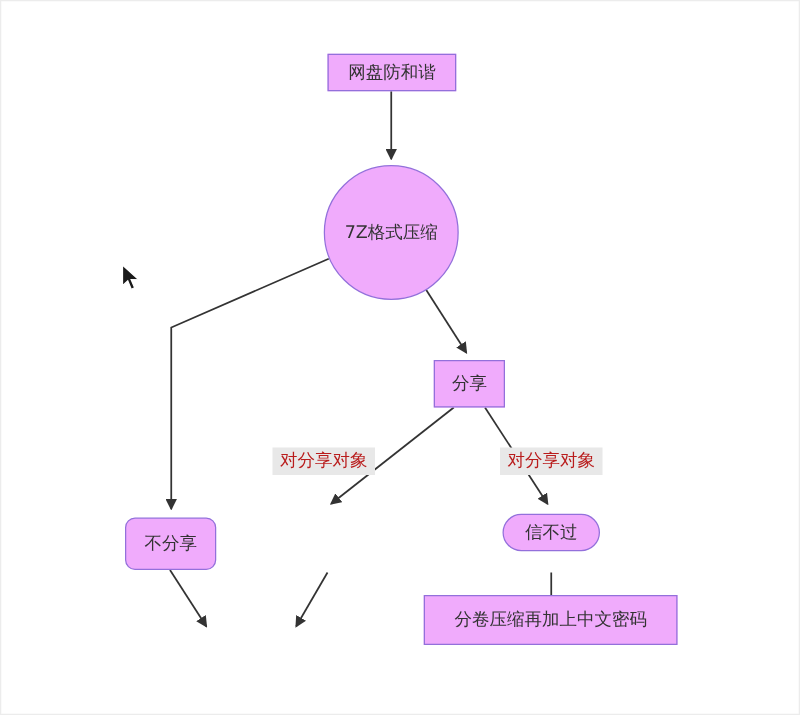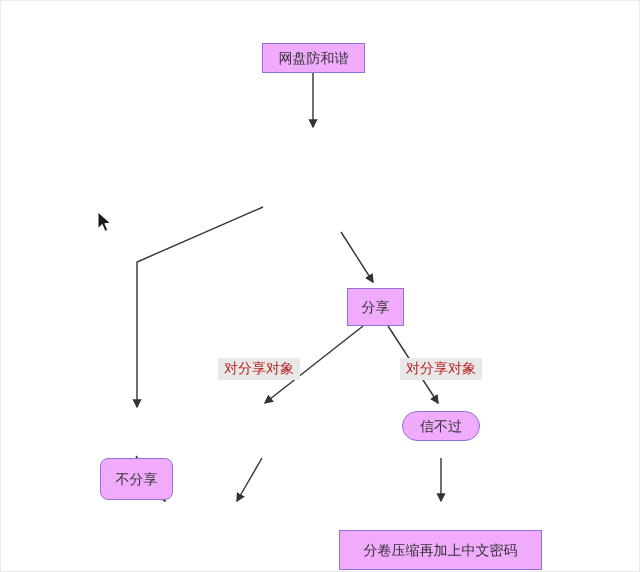--- a/index.html
+++ b/index.html
@@ -18,21 +18,21 @@
     background:#f0abfc;
     border:1px solid #9370DB;
     color:#333333;
     font-size:14px;
     display:flex;align-items:center;justify-content:center;
     text-align:center;
     white-space:nowrap;
     line-height:1.2;
   }
   .rect{border-radius:0;}
-  .rounded{border-radius:8px;margin-top:44px;}
+  .rounded{border-radius:8px;}
   .stadium{border-radius:24px;}
   .circle{border-radius:50%;}
   .edge-label{
     position:absolute;
     background:#e8e8e8;
     color:#b91c1c;
     font-size:14px;
     padding:2px 6px;
     white-space:nowrap;
   }
@@ -59,28 +59,29 @@
       <path d="M262,458 L237,501" marker-end="url(#arrow)"></path>
       <path d="M441,458 L441,501" marker-end="url(#arrow)"></path>
     </g>
   </svg>
 
   <div class="edge-label" style="left:218px;top:358px;">对分享对象</div>
   <div class="edge-label" style="left:400px;top:358px;">对分享对象</div>
 
   <div class="node rect" style="left:262px;top:43px;width:103px;height:30px;">网盘防和谐</div>
 
+  <div class="node circle" style="left:259px;top:132px;width:108px;height:108px;">7Z格式压缩</div>
 
   <div class="node rect" style="left:347px;top:288px;width:57px;height:38px;">分享</div>
 
   <div class="node rounded" style="left:100px;top:414px;width:73px;height:42px;">不分享</div>
 
 
   <div class="node stadium" style="left:402px;top:411px;width:78px;height:30px;">信不过</div>
 
 
-  <div class="node rect" style="left:339px;top:530px;width:203px;height:40px;">分卷压缩再加上中文密码</div>
+  <div class="node rect" style="left:339px;top:476px;width:203px;height:40px;">分卷压缩再加上中文密码</div>
 
   <svg class="cursor" style="left:96px;top:211px;" width="18" height="22" viewBox="0 0 18 22">
     <path d="M2,1 L2,17.5 L6.2,13.6 L9.0,20.4 L11.7,19.2 L8.9,12.6 L14.6,12.4 Z" fill="#1a1a1a" stroke="#ffffff" stroke-width="1"></path>
   </svg>
 
 </div>
 
 </body></html>

